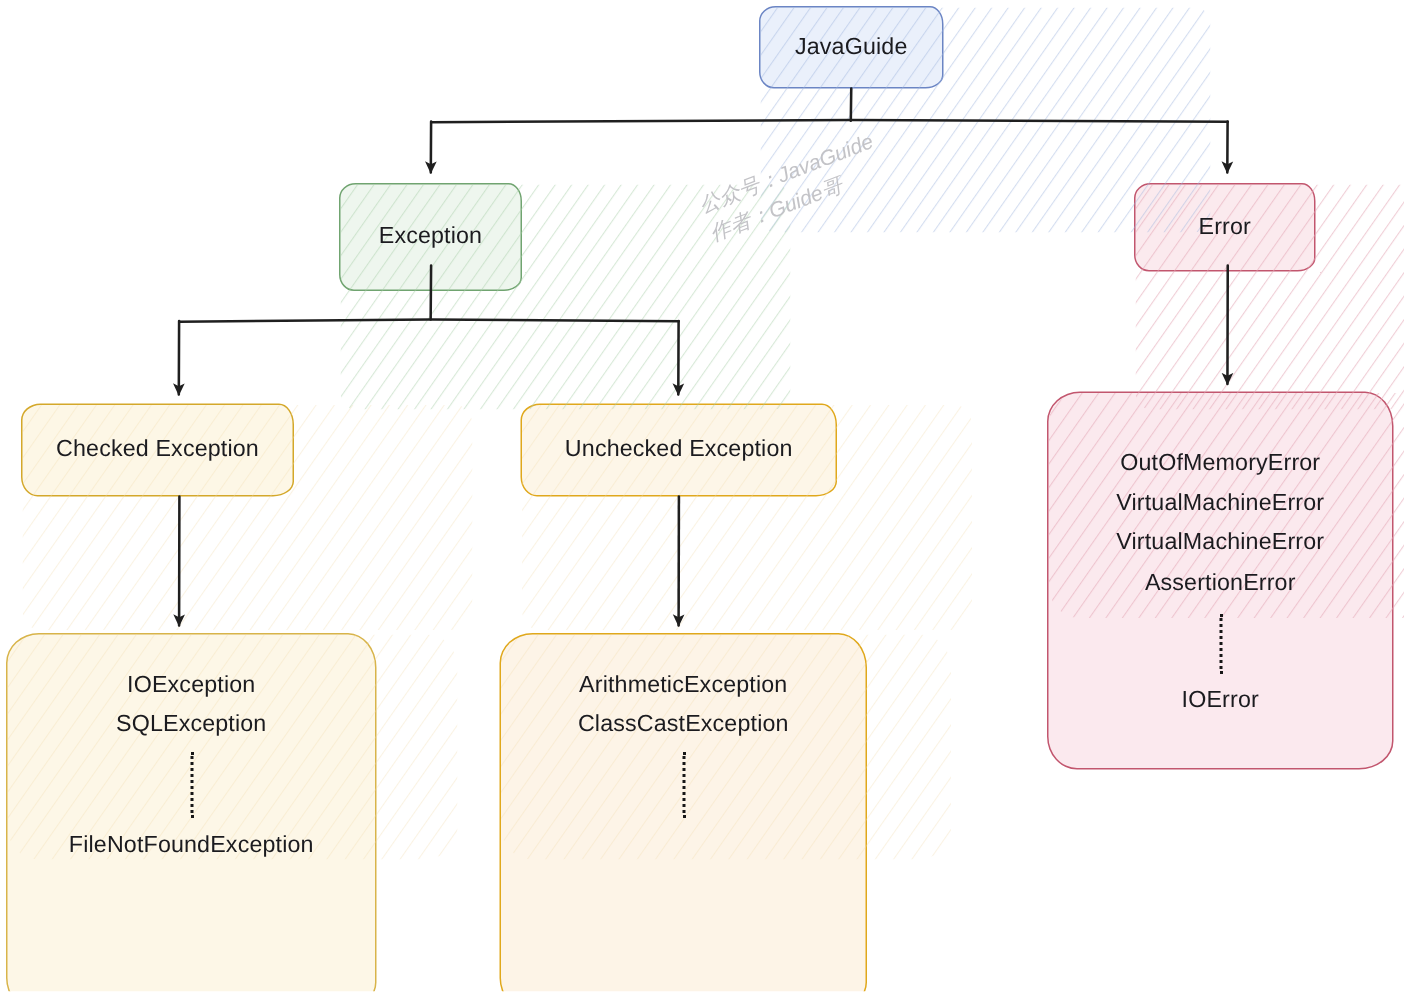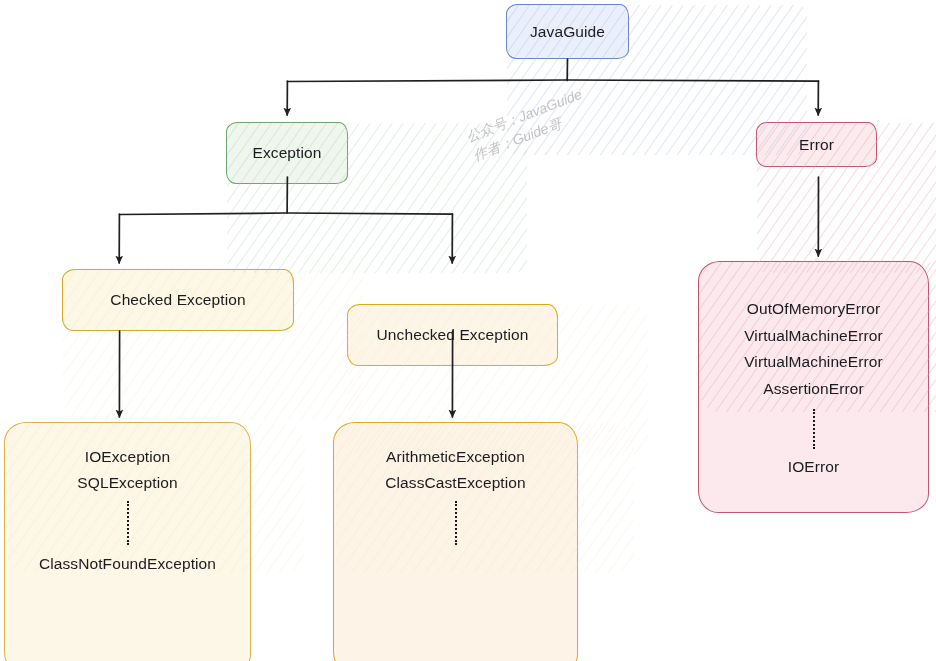--- a/index.html
+++ b/index.html
@@ -47,48 +47,46 @@
 
   
   #node-throwable {
     left: 506px; top: 4px; width: 123px; height: 55px;
     border-color: #6b85c4;
     background: #eaf0fb;
     border-radius: 11px 9px 12px 10px / 10px 12px 9px 11px;
     font-size: 15.5px;
   }
   #node-exception {
-    left: 226px; top: 122px; width: 122px; height: 62px;
+    left: 226px; top: 122px; width: 122px; height: 72px;
     border-color: #70a470;
     background: #eef6ee;
     border-radius: 11px 9px 12px 10px / 10px 12px 9px 11px;
     font-size: 15.5px;
   }
   #node-error {
-    left: 756px; top: 122px; width: 121px; height: 45px;
+    left: 756px; top: 122px; width: 121px; height: 59px;
     border-color: #c2566e;
     background: #fbeaee;
     border-radius: 11px 9px 12px 10px / 10px 12px 9px 11px;
     font-size: 15.5px;
   }
   #node-checked {
-    left: 14px; top: 269px; width: 232px; height: 62px;
+    left: 14px; top: 269px; width: 182px; height: 62px;
     border-color: #d4a82a;
     background: #fdf7e6;
     border-radius: 13px 10px 14px 11px / 11px 14px 10px 13px;
     font-size: 15.5px;
-    margin-left: 48px;
   }
   #node-unchecked {
     left: 347px; top: 269px; width: 211px; height: 62px;
     border-color: #e0a81c;
     background: #fdf6e8;
     border-radius: 13px 10px 14px 11px / 11px 14px 10px 13px;
     font-size: 15.5px;
-    margin-top: 35px;
   }
 
   
   .list-node {
     justify-content: flex-start;
     padding-top: 26px;
   }
   .list-node .label {
     line-height: 1;
     margin: 0 0 10px 0;
@@ -225,21 +223,21 @@
     <span class="label">Unchecked Exception</span>
   </div>
 
   <div class="node list-node" id="node-checked-list">
     <svg class="hatch">
         <rect width="100%" height="100%" rx="20" fill="url(#hatchGold)"></rect>
       </svg>
     <span class="label">IOException</span>
     <span class="label">SQLException</span>
     <span class="ellipsis"></span>
-    <span class="label">ClassNotFoundException</span>
+    <span class="label">FileNotFoundException</span>
   </div>
 
   <div class="node list-node" id="node-unchecked-list">
     <svg class="hatch">
         <rect width="100%" height="100%" rx="20" fill="url(#hatchGold)"></rect>
       </svg>
     <span class="label">ArithmeticException</span>
     <span class="label">ClassCastException</span>
     <span class="ellipsis"></span>
   </div>

